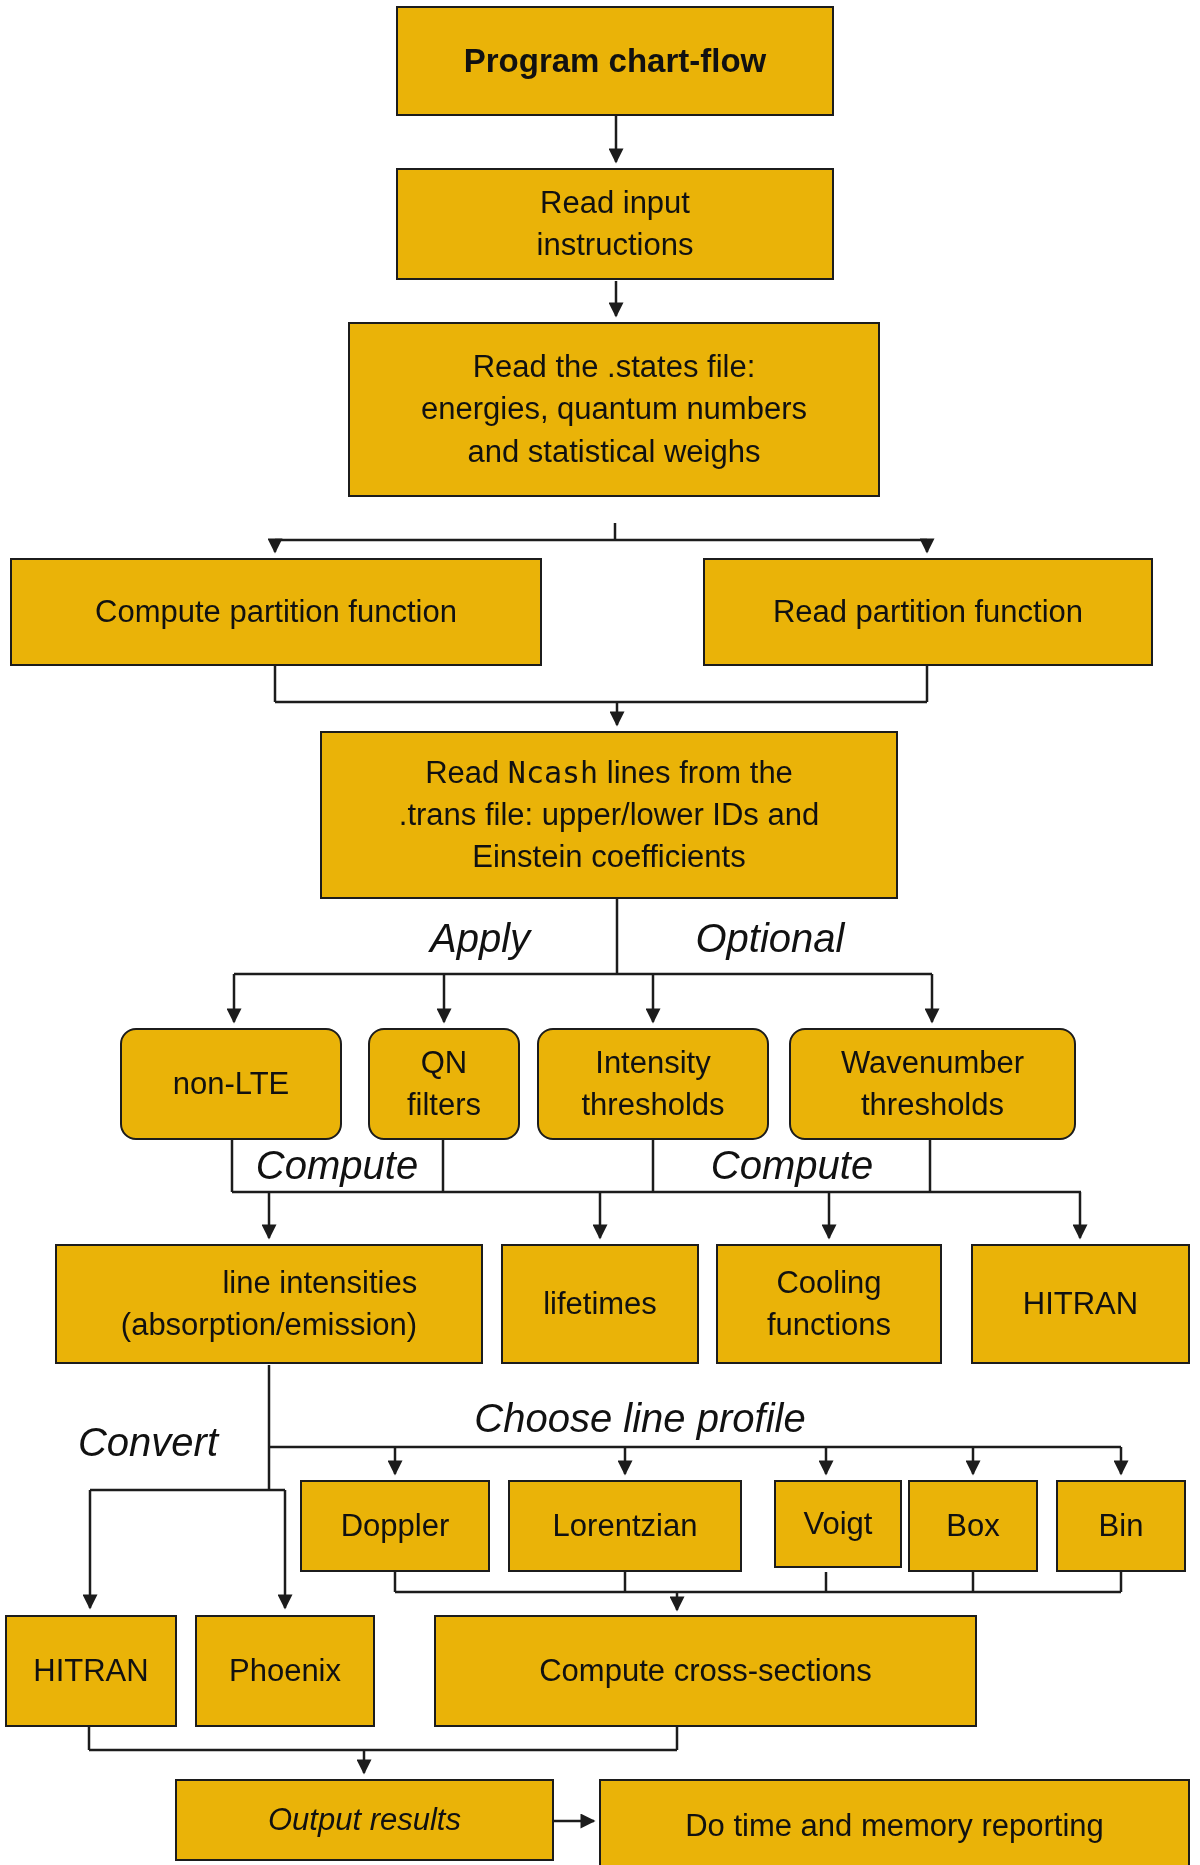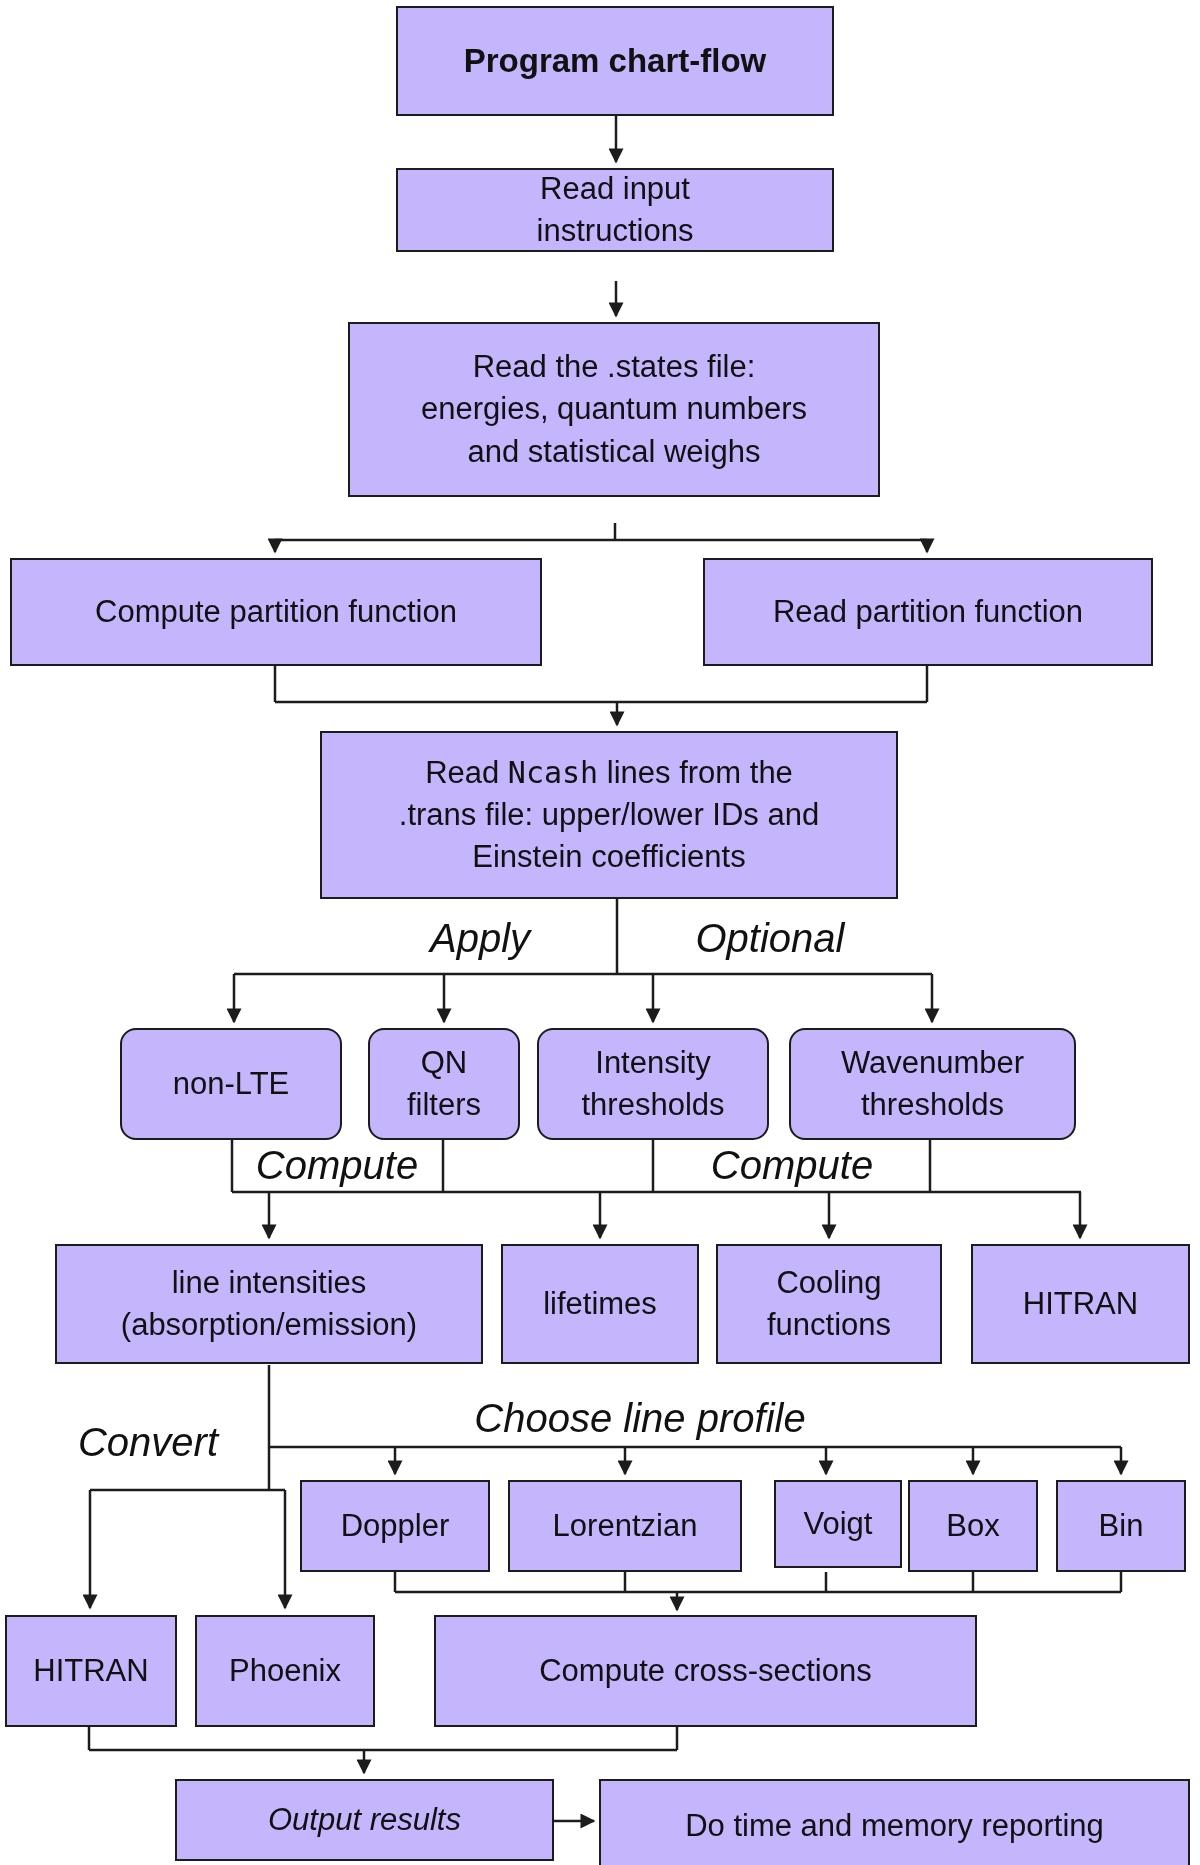--- a/index.html
+++ b/index.html
@@ -6,49 +6,49 @@
   body {
     width: 1200px; height: 1865px; position: relative;
     font-family: "Liberation Sans", sans-serif;
     color: #111111;
   }
   #stage { position: absolute; inset: 0; }
   svg.wires { position: absolute; left: 0; top: 0; }
   .box {
     position: absolute;
     border: 2px solid #1c1c1c;
-    background: #c4b5fd;
+    background: #eab308;
     display: flex; align-items: center; justify-content: center;
     text-align: center;
     font-size: 31px; line-height: 1.36;
     white-space: pre-line;
     box-sizing: border-box;
   }
   .box.bold { font-weight: 700; font-size: 33px; }
   .box.round { border-radius: 16px; }
   .mono { font-family: "DejaVu Sans Mono", monospace; font-size: 30px; }
   .lbl {
     position: absolute;
     font-style: italic;
     font-size: 40px;
     transform: translateX(-50%);
     white-space: nowrap;
   }
   
   #b-title      { left:396px; top:6px;    width:438px; height:110px; }
-  #b-read-input { left:396px; top:168px;  width:438px; height:84px; }
+  #b-read-input { left:396px; top:168px;  width:438px; height:112px; }
   #b-states     { left:348px; top:322px;  width:532px; height:175px; }
   #b-compute-part { left:10px;  top:558px; width:532px; height:108px; }
   #b-read-part    { left:703px; top:558px; width:450px; height:108px; }
   #b-ncash      { left:320px; top:731px;  width:578px; height:168px; }
   #b-nonlte     { left:120px; top:1028px; width:222px; height:112px; }
   #b-qn         { left:368px; top:1028px; width:152px; height:112px; }
   #b-intensity  { left:537px; top:1028px; width:232px; height:112px; }
   #b-wavenumber { left:789px; top:1028px; width:287px; height:112px; }
-  #b-lineint    { left:55px;  top:1244px; width:428px; height:120px; }
+  #b-lineint    { left:55px;  top:1244px; width:428px; height:120px;text-align:right; }
   #b-lifetimes  { left:501px; top:1244px; width:198px; height:120px; }
   #b-cooling    { left:716px; top:1244px; width:226px; height:120px; }
   #b-hitran-top { left:971px; top:1244px; width:219px; height:120px; }
   #b-doppler    { left:300px; top:1480px; width:190px; height:92px; }
   #b-lorentzian { left:508px; top:1480px; width:234px; height:92px; }
   #b-voigt      { left:762px; top:1480px; width:128px; height:88px;margin-left:12px; }
   #b-box        { left:908px; top:1480px; width:130px; height:92px; }
   #b-bin        { left:1056px; top:1480px; width:130px; height:92px; }
   #b-hitran-bot { left:5px;   top:1615px; width:172px; height:112px; }
   #b-phoenix    { left:195px; top:1615px; width:180px; height:112px; }

